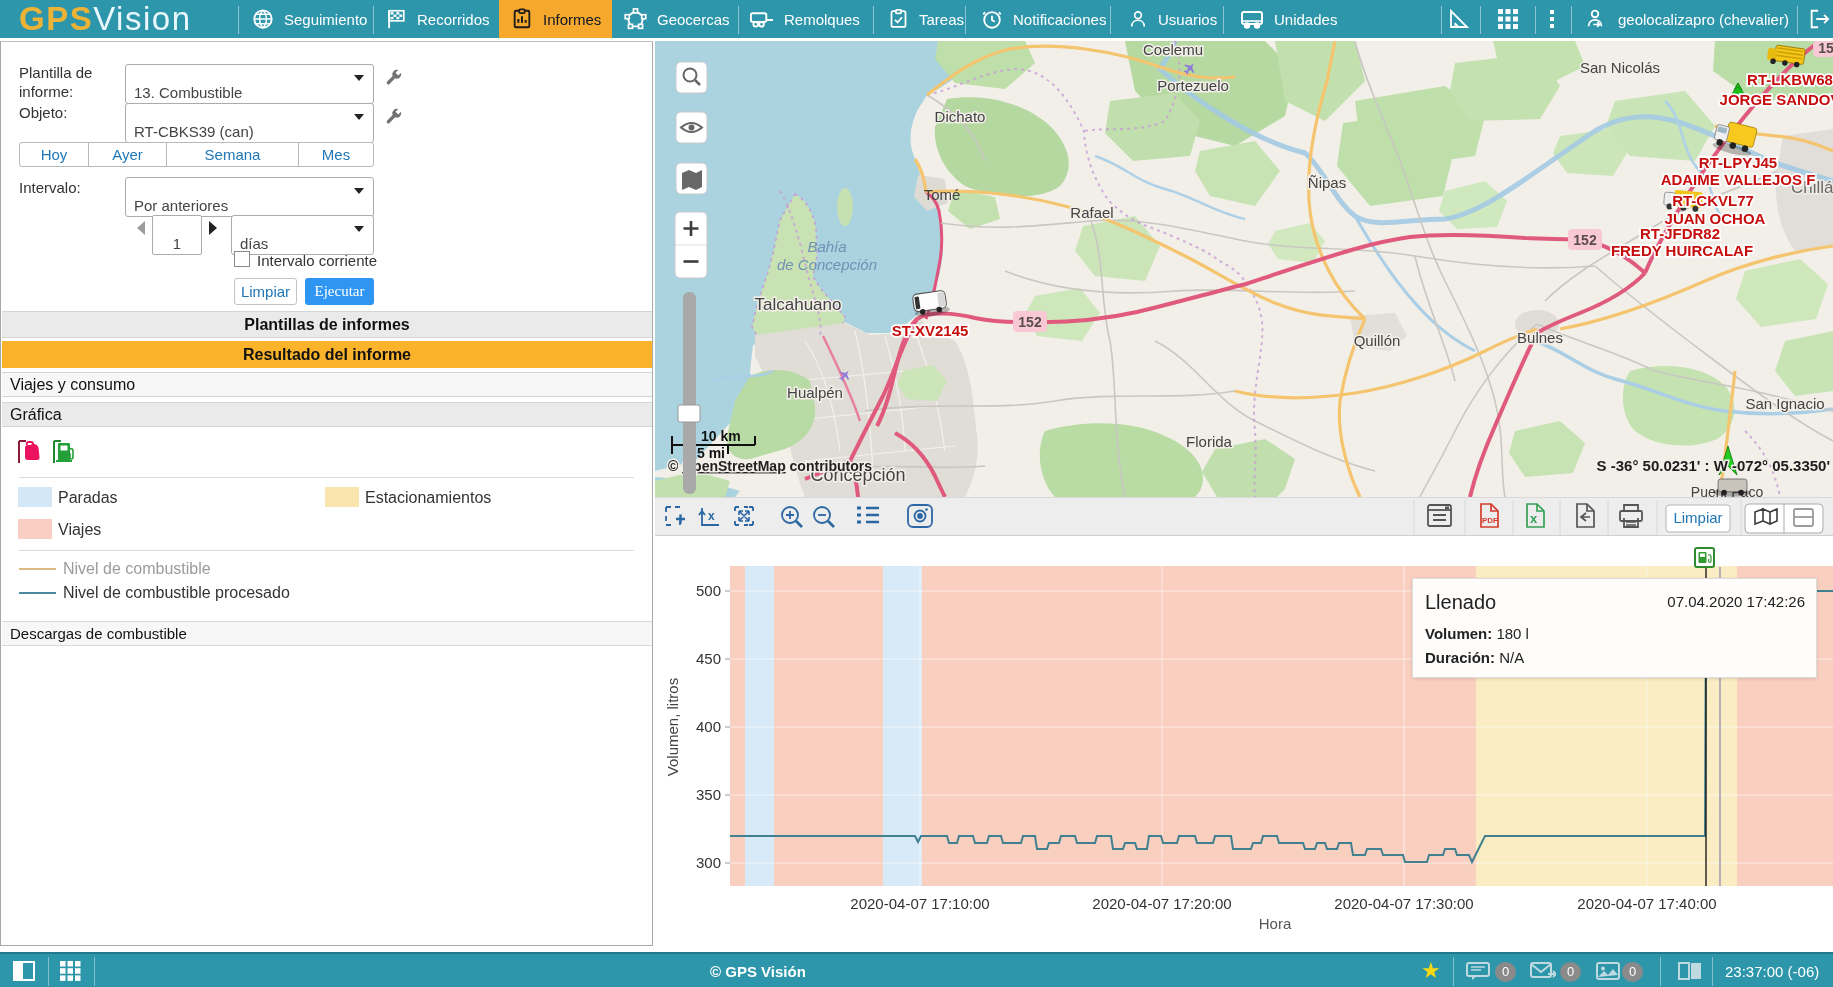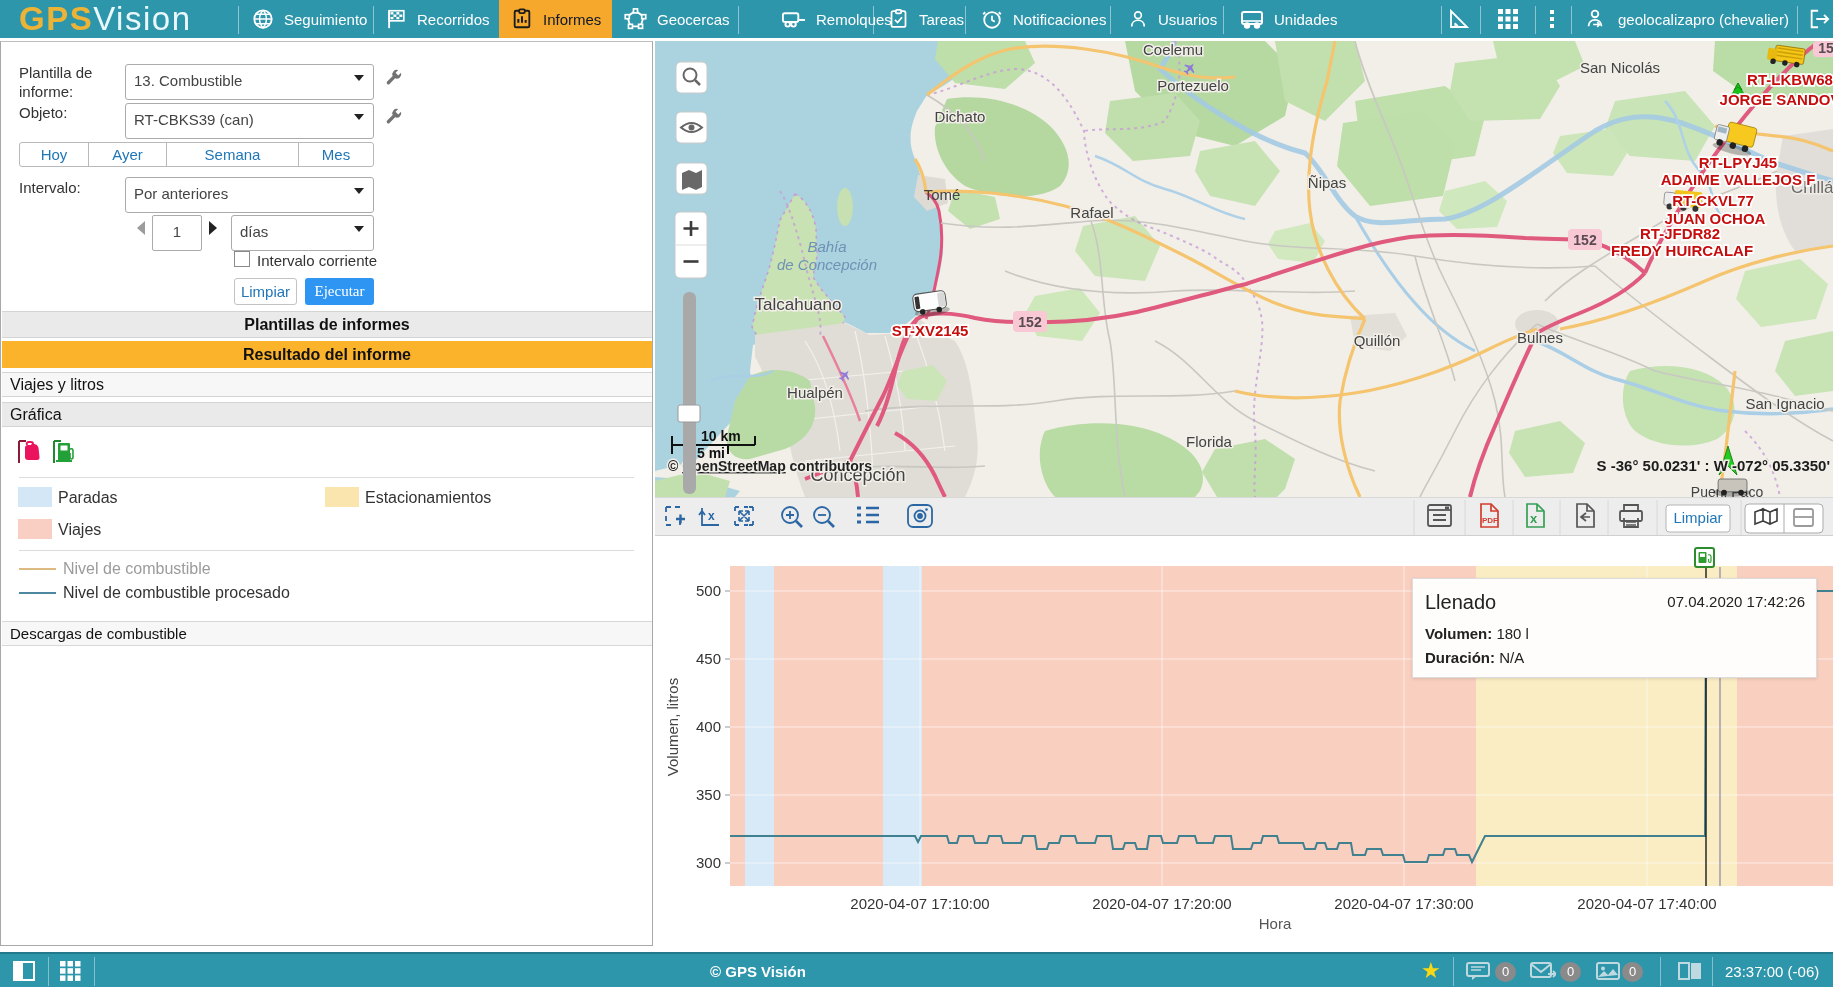--- a/index.html
+++ b/index.html
@@ -18,21 +18,21 @@
      letter-spacing:1.5px; }
   #logo .gps { color:#EDB337; } #logo .vis { color:#EAF7FB; font-weight:normal;}
   #navactive { position:absolute; left:499px; top:0; width:113px; height:38px;
      background:#F6A82C; color:#0f172a; font-size:15px; display:flex; align-items:center; }
 
   
   #lpanel { left:0; top:41px; width:653px; height:905px; background:#fff;
      border:1px solid #A8A8A8; border-top:1px solid #BFBFBF; }
   .flabel { position:absolute; font-size:15px; color:#333; }
   .sel { position:absolute; background:#fff; border:1px solid #ABABAB; border-radius:3px;
-     font-size:15px; color:#444; padding:7px 8px; height:36px; }
+     font-size:15px; color:#444; padding:19px 8px; height:36px; }
   .sel .arr { position:absolute; right:9px; top:10px; width:0; height:0;
      border-left:5px solid transparent; border-right:5px solid transparent; border-top:6px solid #222; }
   .segbtn { position:absolute; top:100px; height:25px; background:#fff; border:1px solid #B9B9B9;
      color:#2077B8; font-size:15px; text-align:center; line-height:23px; }
   .hr { position:absolute; left:18px; width:615px; height:1px; background:#DCDCDC; }
   .swatch { position:absolute; width:34px; height:20px; }
   .ltext { position:absolute; font-size:16px; color:#333; }
   .secbar { position:absolute; left:1px; width:650px; font-size:16px; color:#111; }
 
   
@@ -108,21 +108,21 @@
       <svg width="23" height="22" viewBox="0 0 24 24" fill="none" stroke="#fff" stroke-width="2">
         <path d="M12 3 L21 9.5 L17.5 20 L6.5 20 L3 9.5 Z"></path>
         <rect x="9.8" y="1" width="4.4" height="4.4" fill="#2E96AB" stroke-width="1.8"></rect>
         <rect x="18.8" y="7.3" width="4.4" height="4.4" fill="#2E96AB" stroke-width="1.8"></rect>
         <rect x="15.3" y="17.8" width="4.4" height="4.4" fill="#2E96AB" stroke-width="1.8"></rect>
         <rect x="4.3" y="17.8" width="4.4" height="4.4" fill="#2E96AB" stroke-width="1.8"></rect>
         <rect x="0.8" y="7.3" width="4.4" height="4.4" fill="#2E96AB" stroke-width="1.8"></rect>
       </svg>
       <span>Geocercas</span>
     </div>
-    <div class="navitem" style="left:781px">
+    <div class="navitem" style="left:749px">
       <svg width="25" height="22" viewBox="0 0 26 22" fill="none" stroke="#fff" stroke-width="2">
         <rect x="2" y="5" width="16" height="9" rx="2"></rect>
         <path d="M18 12 h7"></path>
         <circle cx="7" cy="16.5" r="2.4"></circle>
         <circle cx="13" cy="16.5" r="2.4"></circle>
       </svg>
       <span>Remolques</span>
     </div>
     <div class="navitem" style="left:888px">
       <svg width="21" height="22" viewBox="0 0 24 24" fill="none" stroke="#fff" stroke-width="2">
@@ -226,21 +226,21 @@
     <div class="sel" style="left:230px; top:173px; width:143px;">días<span class="arr"></span></div>
 
     <div class="abs" style="left:233px; top:209px; width:16px; height:16px; background:#fff; border:1px solid #8a8a8a;"></div>
     <div class="flabel" style="left:256px; top:210px;">Intervalo corriente</div>
 
     <div class="abs" style="left:233px; top:236px; width:63px; height:27px; background:#fff; border:1px solid #C3C3C3; border-radius:3px; color:#2077B8; font-size:15px; text-align:center; line-height:25px;">Limpiar</div>
     <div class="abs" style="left:304px; top:236px; width:69px; height:27px; background:#2E96F2; border-radius:3px; color:#fff; font-size:15px; text-align:center; line-height:27px;font-family:Liberation Serif, serif;">Ejecutar</div>
 
     <div class="secbar" style="top:269px; height:27px; background:#EAEAEA; border-top:1px solid #D4D4D4; border-bottom:1px solid #D4D4D4; text-align:center; line-height:26px; font-weight:bold;">Plantillas de informes</div>
     <div class="secbar" style="top:299px; height:27px; background:#FBB32B; text-align:center; line-height:27px; font-weight:bold;">Resultado del informe</div>
-    <div class="secbar" style="top:330px; height:25px; background:#F7F7F7; border-top:1px solid #D4D4D4; border-bottom:1px solid #D4D4D4; line-height:24px; padding-left:8px;">Viajes y litros</div>
+    <div class="secbar" style="top:330px; height:25px; background:#F7F7F7; border-top:1px solid #D4D4D4; border-bottom:1px solid #D4D4D4; line-height:24px; padding-left:8px;">Viajes y consumo</div>
     <div class="secbar" style="top:360px; height:25px; background:#EAEAEA; border-top:1px solid #D4D4D4; border-bottom:1px solid #D4D4D4; line-height:24px; padding-left:8px;">Gráfica</div>
 
     <svg class="abs" style="left:17px; top:398px;" width="23" height="24" viewBox="0 0 23 24">
       <path d="M1 1 V23" stroke="#8B1A36" stroke-width="2" fill="none"></path>
       <path d="M1 1 H8" stroke="#8B1A36" stroke-width="2" fill="none"></path>
       <path d="M7 8 q0-3 3-3 h7 q3 0 3.5 3 l1 9 q0.3 3 -2.5 3 h-9 q-3 0 -3 -3 Z" fill="#EC135E"></path>
       <path d="M9 5 q-1-3 2-3 h2 q2 0 2 2 v2" fill="none" stroke="#EC135E" stroke-width="2"></path>
       <rect x="13" y="4" width="6" height="4" rx="1" fill="#EC135E" transform="rotate(18 16 6)"></rect>
     </svg>
     <svg class="abs" style="left:52px; top:398px;" width="23" height="24" viewBox="0 0 23 24">

